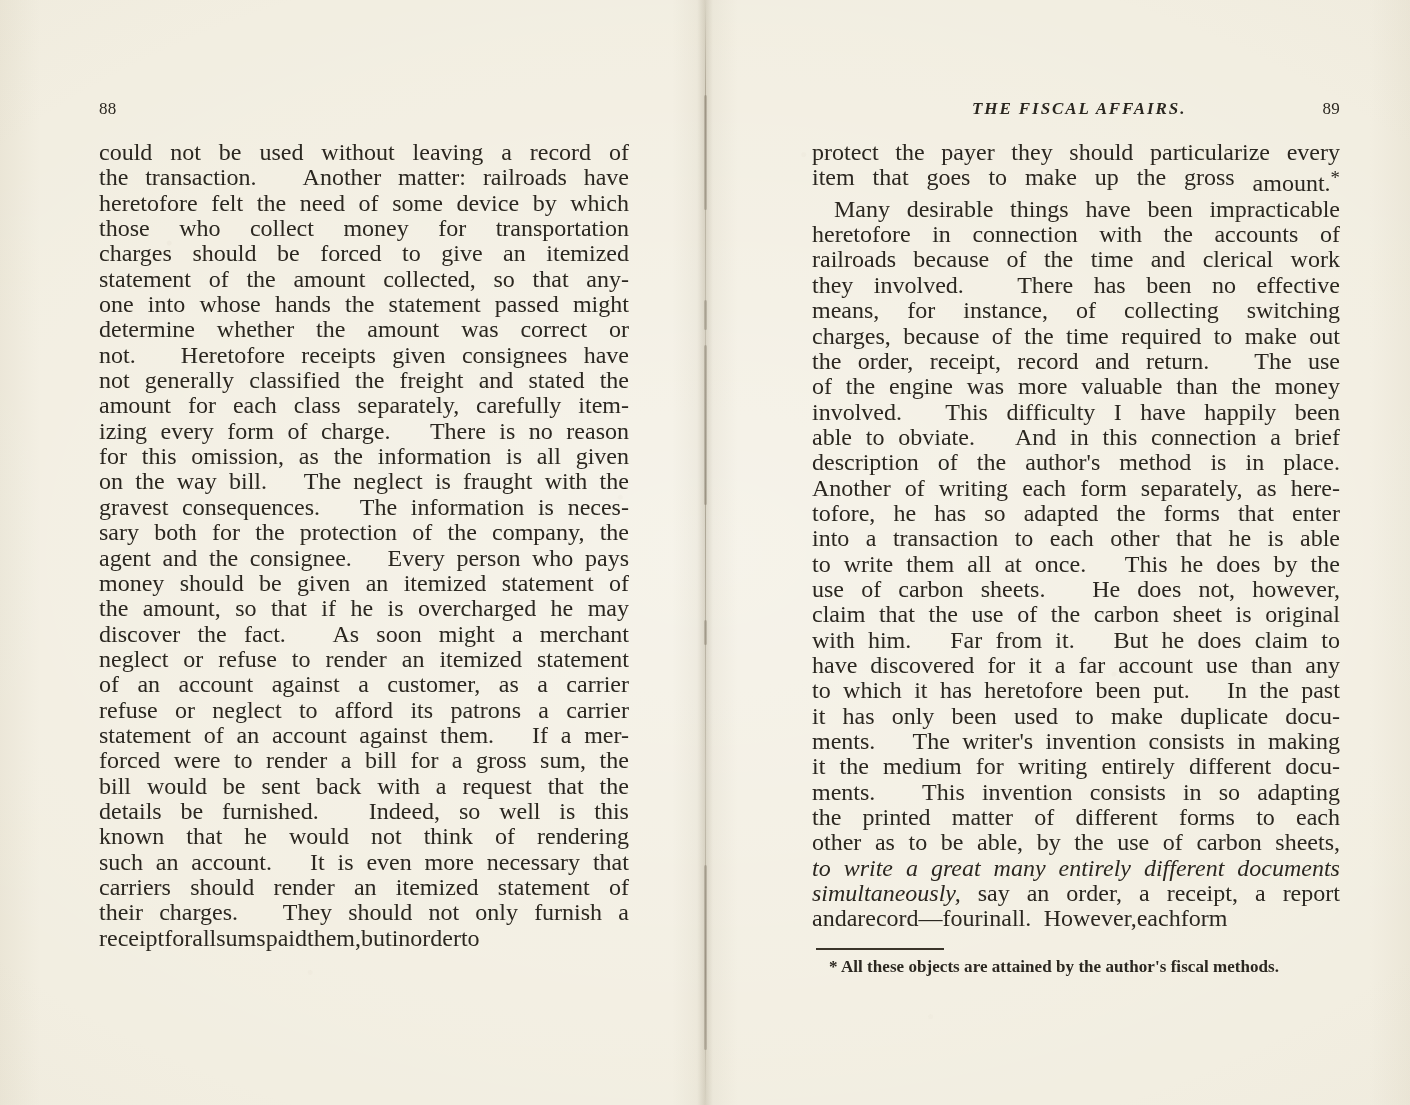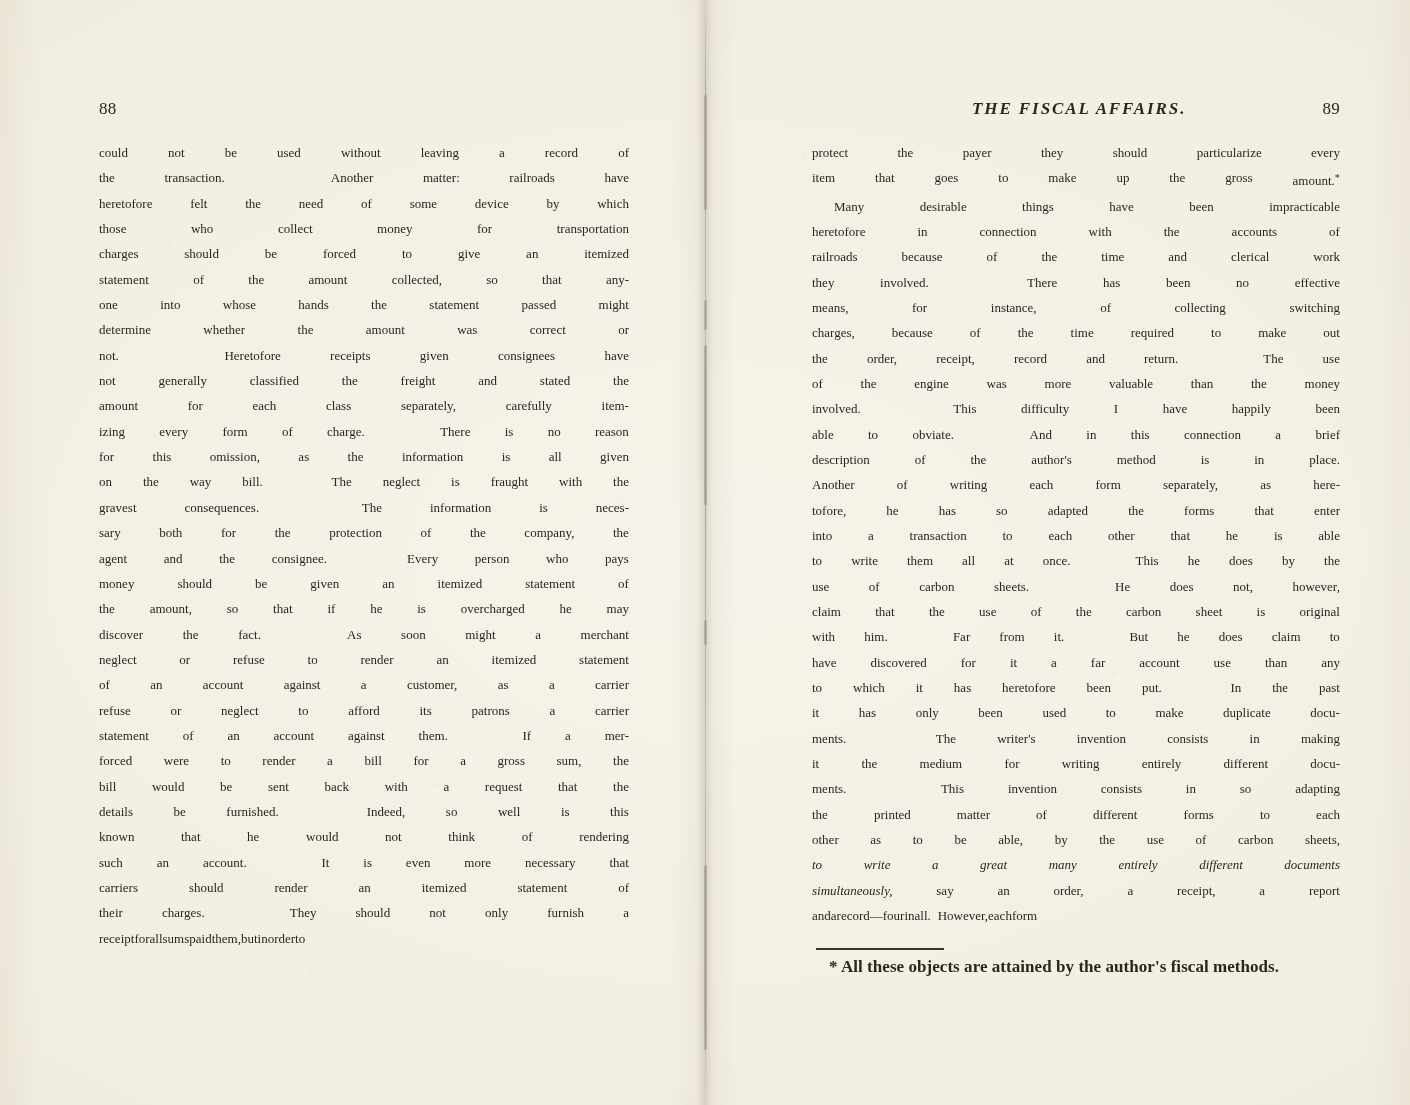--- a/index.html
+++ b/index.html
@@ -116,21 +116,21 @@
     font-size: 17px;
   }
   .page-left  .head-title { padding-right: 28px; }
   .page-right .head-title { padding-left: 24px; }
 
   .column {
     position: absolute;
     top: 140px;
     left: 0;
     right: 0;
-    font-size: 13px;
+    font-size: 24px;
     line-height: 25.35px;
     text-align: justify;
     text-align-last: left;
     -webkit-hyphens: none;
     hyphens: none;
     word-spacing: 0.2px;
     font-family: Liberation Serif, serif;
   }
   
   .jline {

